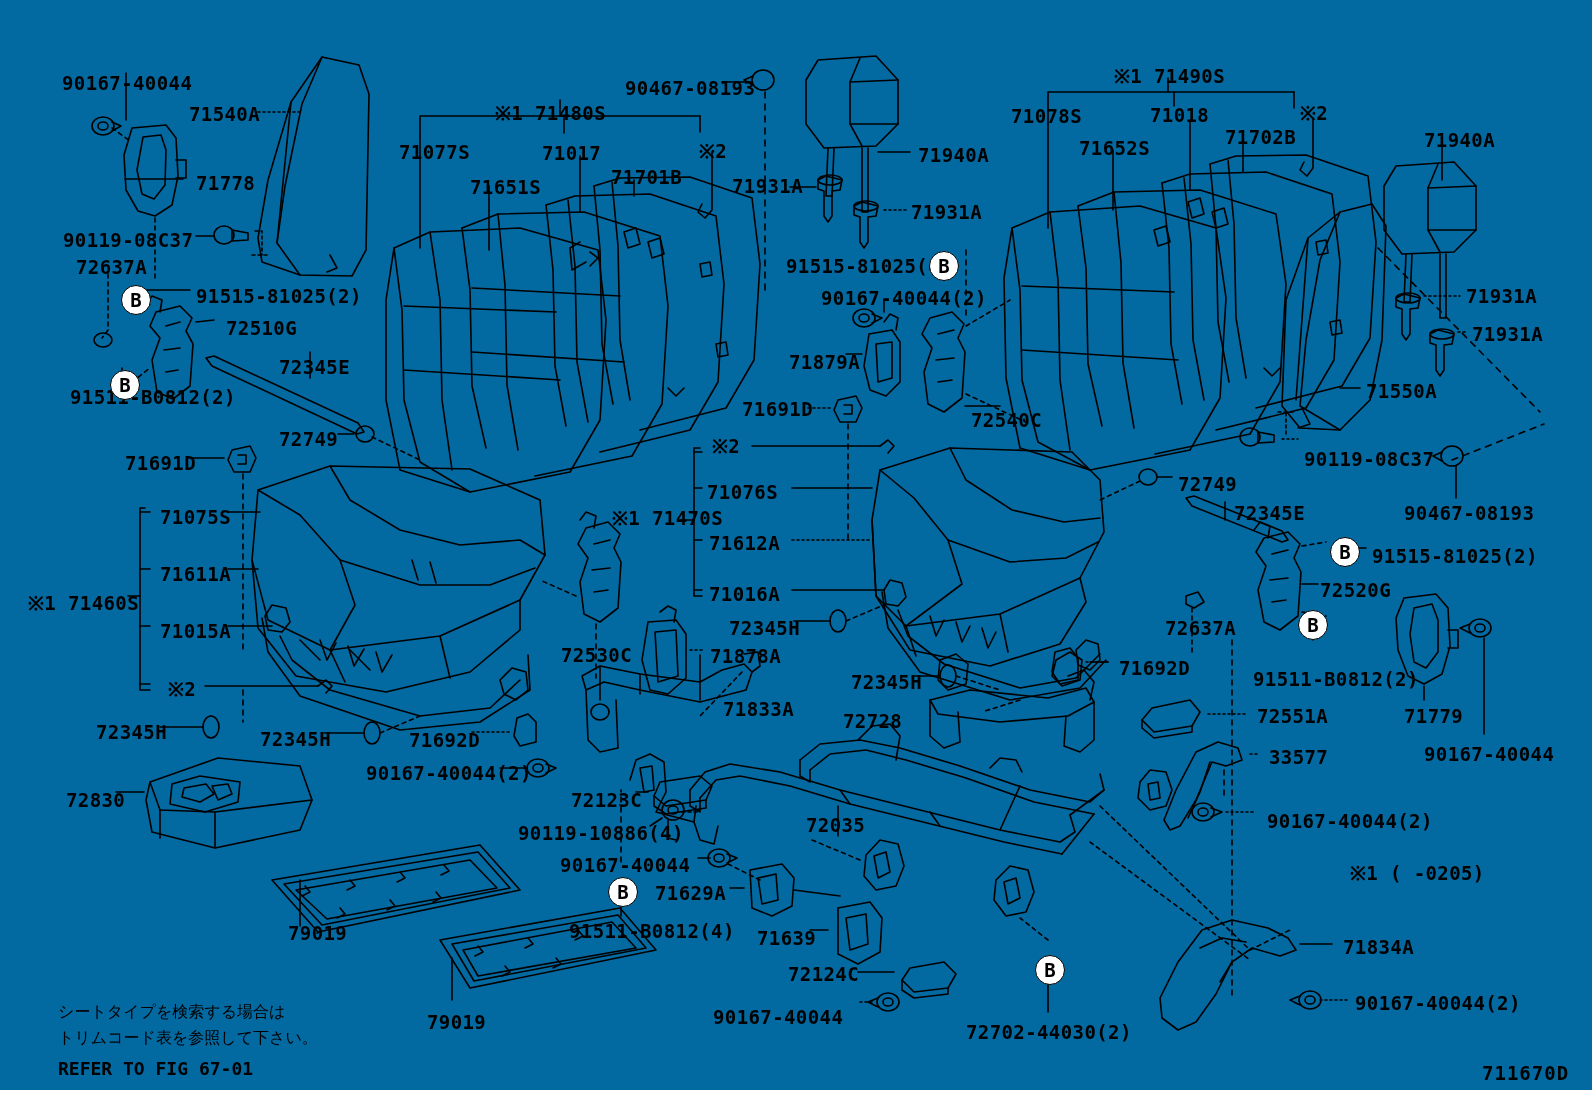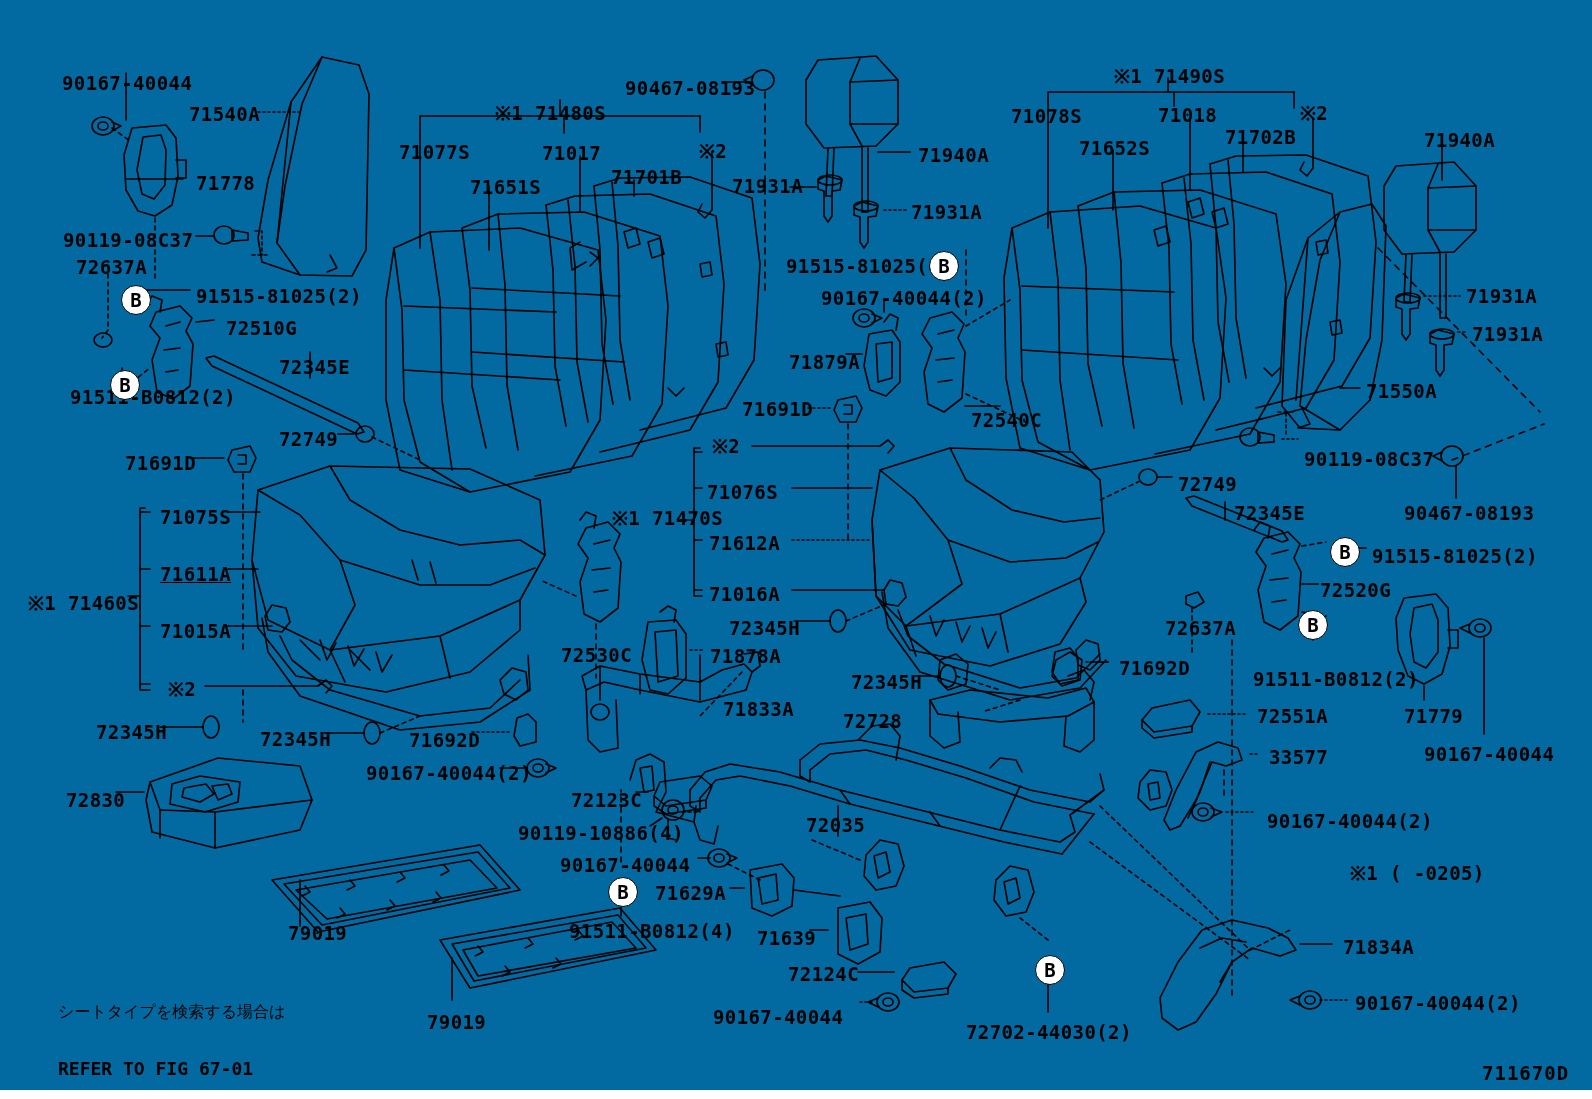--- a/index.html
+++ b/index.html
@@ -522,21 +522,21 @@
   <div class="lbl" style="left:196px; top:174px;">71778</div>
   <div class="lbl" style="left:63px;  top:231px;">90119-08C37</div>
   <div class="lbl" style="left:76px;  top:258px;">72637A</div>
   <div class="lbl" style="left:196px; top:287px;">91515-81025(2)</div>
   <div class="lbl" style="left:226px; top:319px;">72510G</div>
   <div class="lbl" style="left:70px;  top:388px;">91511-B0812(2)</div>
   <div class="lbl" style="left:279px; top:358px;">72345E</div>
   <div class="lbl" style="left:279px; top:430px;">72749</div>
   <div class="lbl" style="left:125px; top:454px;">71691D</div>
   <div class="lbl" style="left:160px; top:508px;">71075S</div>
-  <div class="lbl" style="left:160px; top:565px;text-decoration:underline;">71611A</div>
+  <div class="lbl" style="left:160px; top:565px;">71611A</div>
   <div class="lbl" style="left:28px;  top:594px;">※1 71460S</div>
   <div class="lbl" style="left:160px; top:622px;">71015A</div>
   <div class="lbl" style="left:168px; top:680px;">※2</div>
   <div class="lbl" style="left:96px;  top:723px;">72345H</div>
   <div class="lbl" style="left:260px; top:730px;">72345H</div>
   <div class="lbl" style="left:409px; top:731px;">71692D</div>
   <div class="lbl" style="left:366px; top:764px;">90167-40044(2)</div>
   <div class="lbl" style="left:66px;  top:791px;">72830</div>
   <div class="lbl" style="left:288px; top:924px;">79019</div>
   <div class="lbl" style="left:427px; top:1013px;">79019</div>
@@ -574,21 +574,21 @@
   <div class="lbl" style="left:655px; top:884px;">71629A</div>
   <div class="lbl" style="left:569px; top:922px;">91511-B0812(4)</div>
   <div class="lbl" style="left:757px; top:929px;">71639</div>
   <div class="lbl" style="left:788px; top:965px;">72124C</div>
   <div class="lbl" style="left:713px; top:1008px;">90167-40044</div>
   <div class="lbl" style="left:966px; top:1023px;">72702-44030(2)</div>
 
   <div class="lbl" style="left:1114px; top:67px;">※1 71490S</div>
   <div class="lbl" style="left:1011px; top:107px;">71078S</div>
   <div class="lbl" style="left:1079px; top:139px;">71652S</div>
-  <div class="lbl" style="left:1150px; top:106px;margin-left:8px;">71018</div>
+  <div class="lbl" style="left:1150px; top:106px;">71018</div>
   <div class="lbl" style="left:1225px; top:128px;">71702B</div>
   <div class="lbl" style="left:1300px; top:104px;">※2</div>
   <div class="lbl" style="left:1424px; top:131px;">71940A</div>
   <div class="lbl" style="left:1466px; top:287px;">71931A</div>
   <div class="lbl" style="left:1472px; top:325px;">71931A</div>
   <div class="lbl" style="left:1366px; top:382px;">71550A</div>
   <div class="lbl" style="left:1304px; top:450px;">90119-08C37</div>
   <div class="lbl" style="left:1404px; top:504px;">90467-08193</div>
   <div class="lbl" style="left:1178px; top:475px;">72749</div>
   <div class="lbl" style="left:1234px; top:504px;">72345E</div>
@@ -607,20 +607,21 @@
 
   <div class="bcircle" style="left:121px;  top:285px;">B</div>
   <div class="bcircle" style="left:110px;  top:370px;">B</div>
   <div class="bcircle" style="left:929px;  top:251px;">B</div>
   <div class="bcircle" style="left:608px;  top:877px;">B</div>
   <div class="bcircle" style="left:1035px; top:955px;">B</div>
   <div class="bcircle" style="left:1330px; top:537px;">B</div>
   <div class="bcircle" style="left:1298px; top:610px;">B</div>
 
   <div class="jp" style="left:58px; top:1000px;">シートタイプを検索する場合は</div>
+  <div class="jp" style="left:58px; top:1026px;">トリムコード表を参照して下さい。</div>
   <div class="jp mono" style="left:58px; top:1055px; font-size:18px;">REFER TO FIG 67-01</div>
 
 
   <div class="lbl" style="left:1350px; top:864px;">※1 (      -0205)</div>
 
   <div class="figid" style="left:1482px; top:1062px;">711670D</div>
 
 </div>
 
 </body></html>

